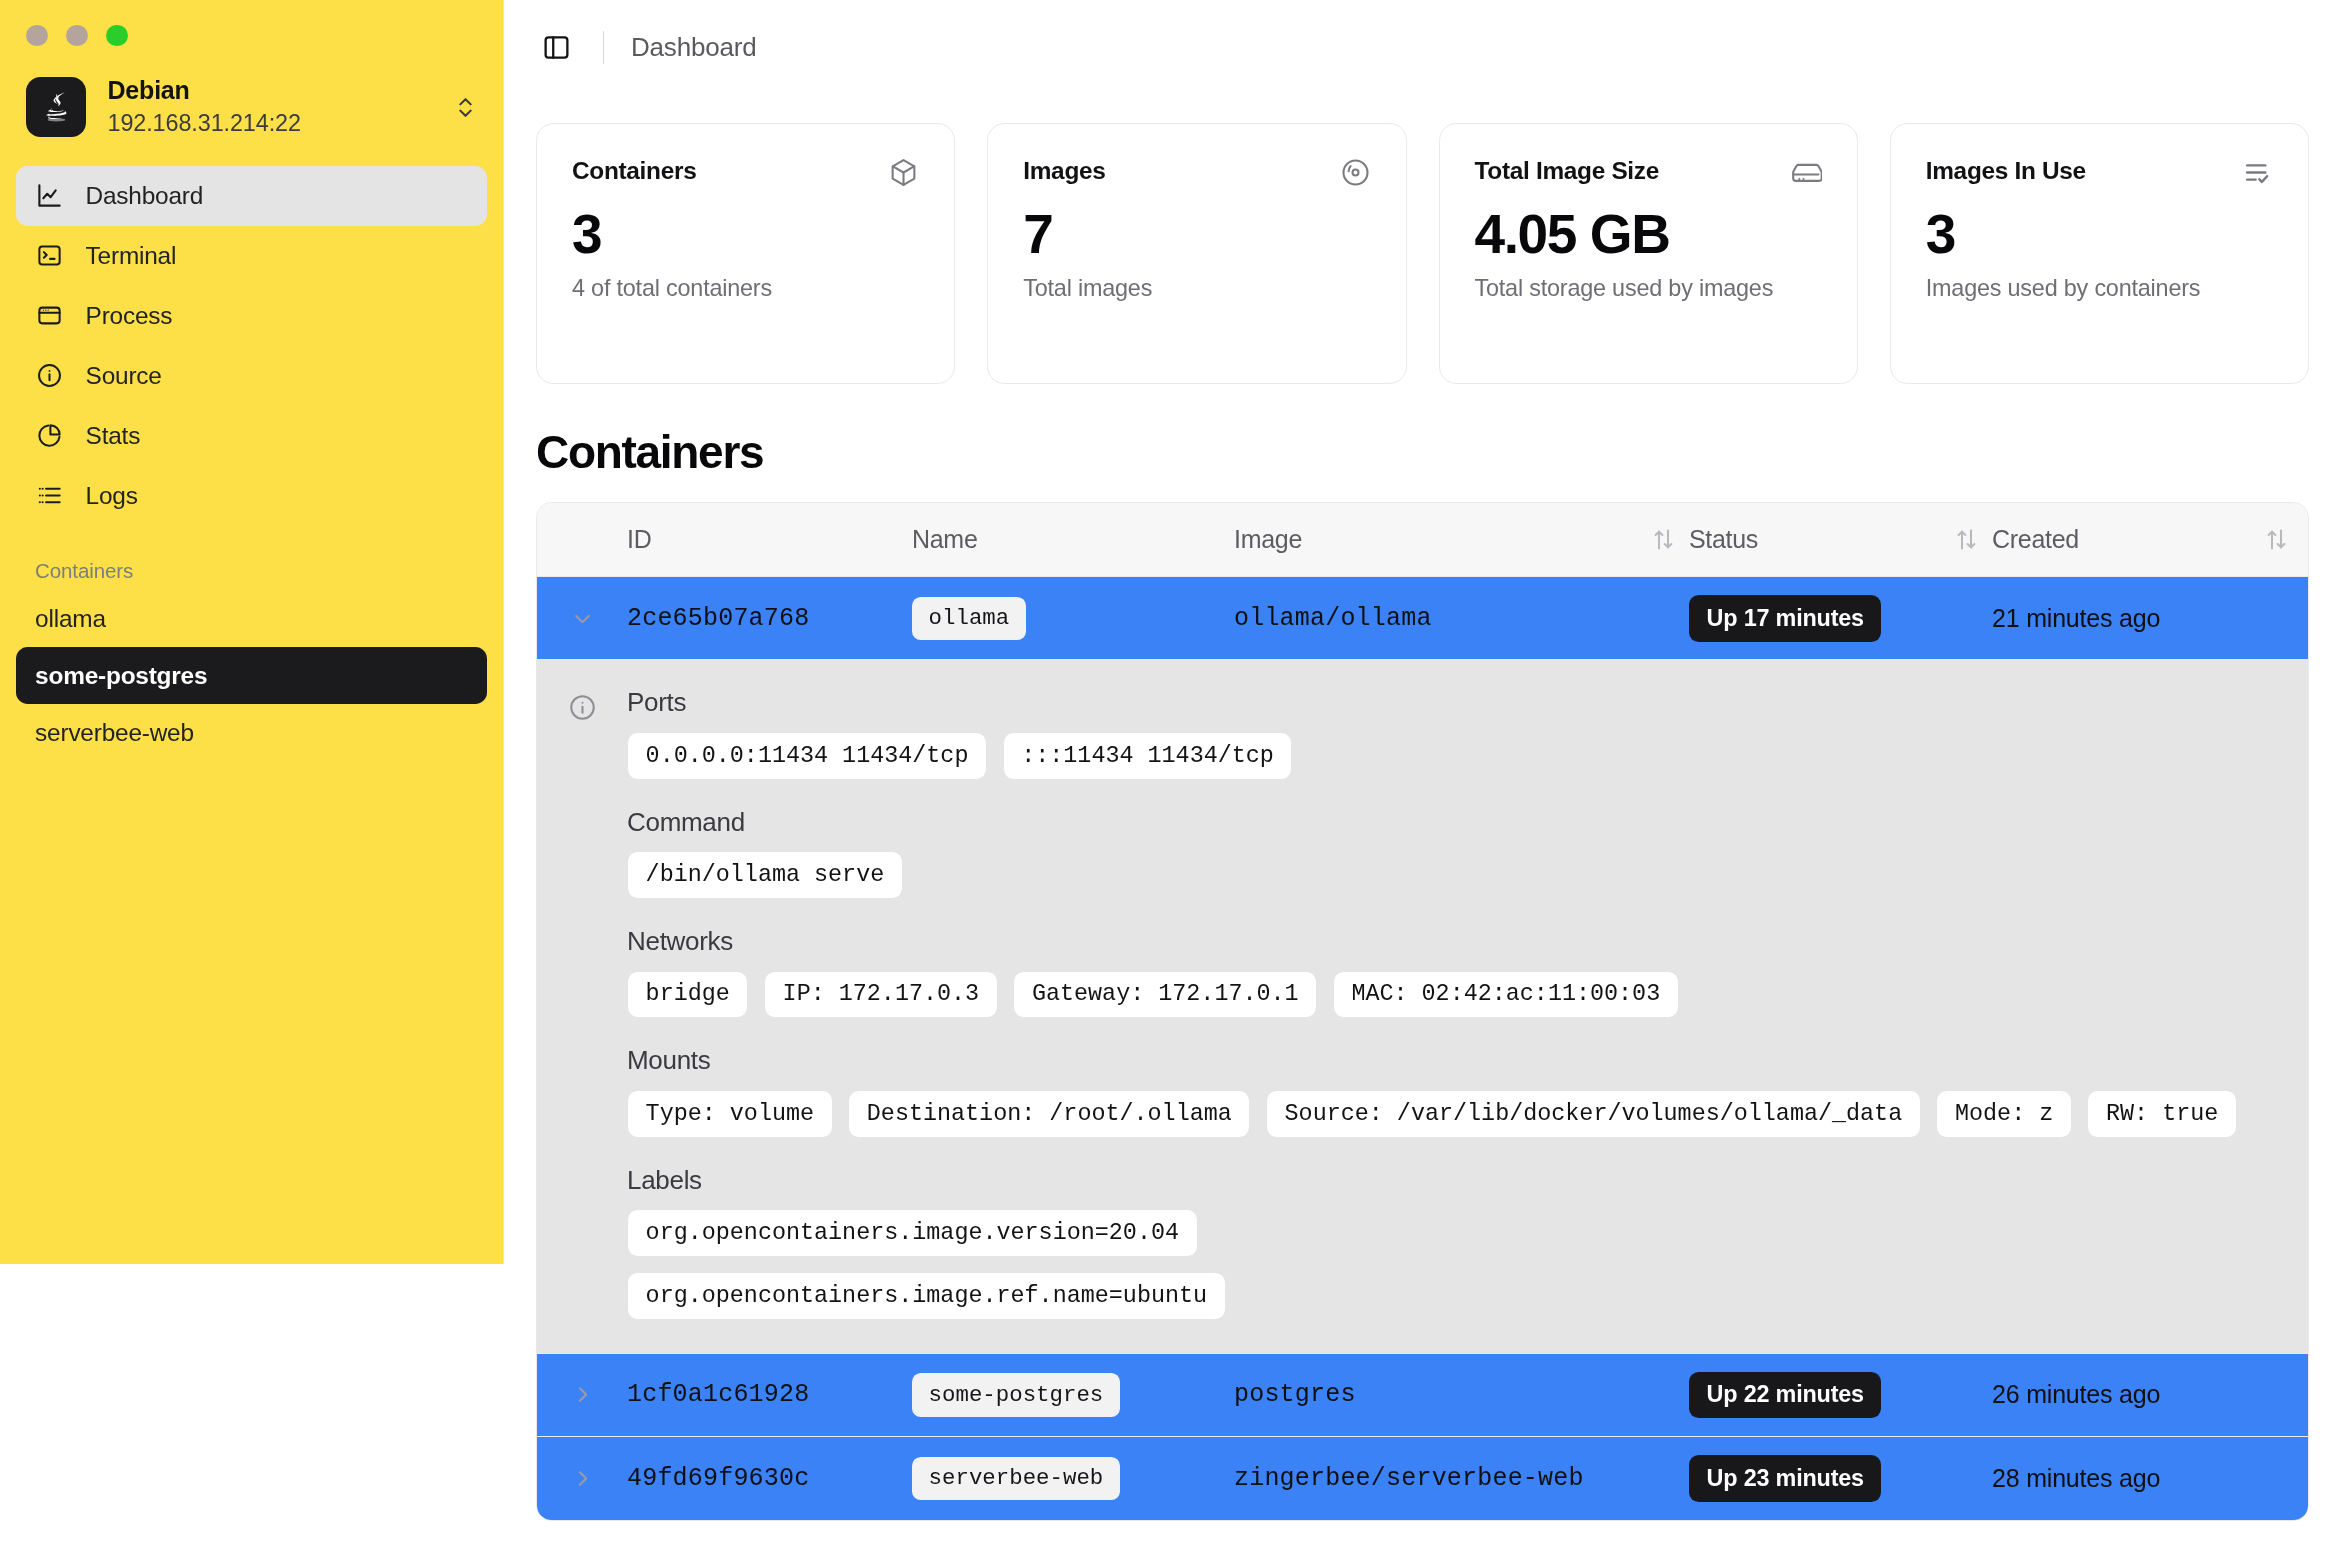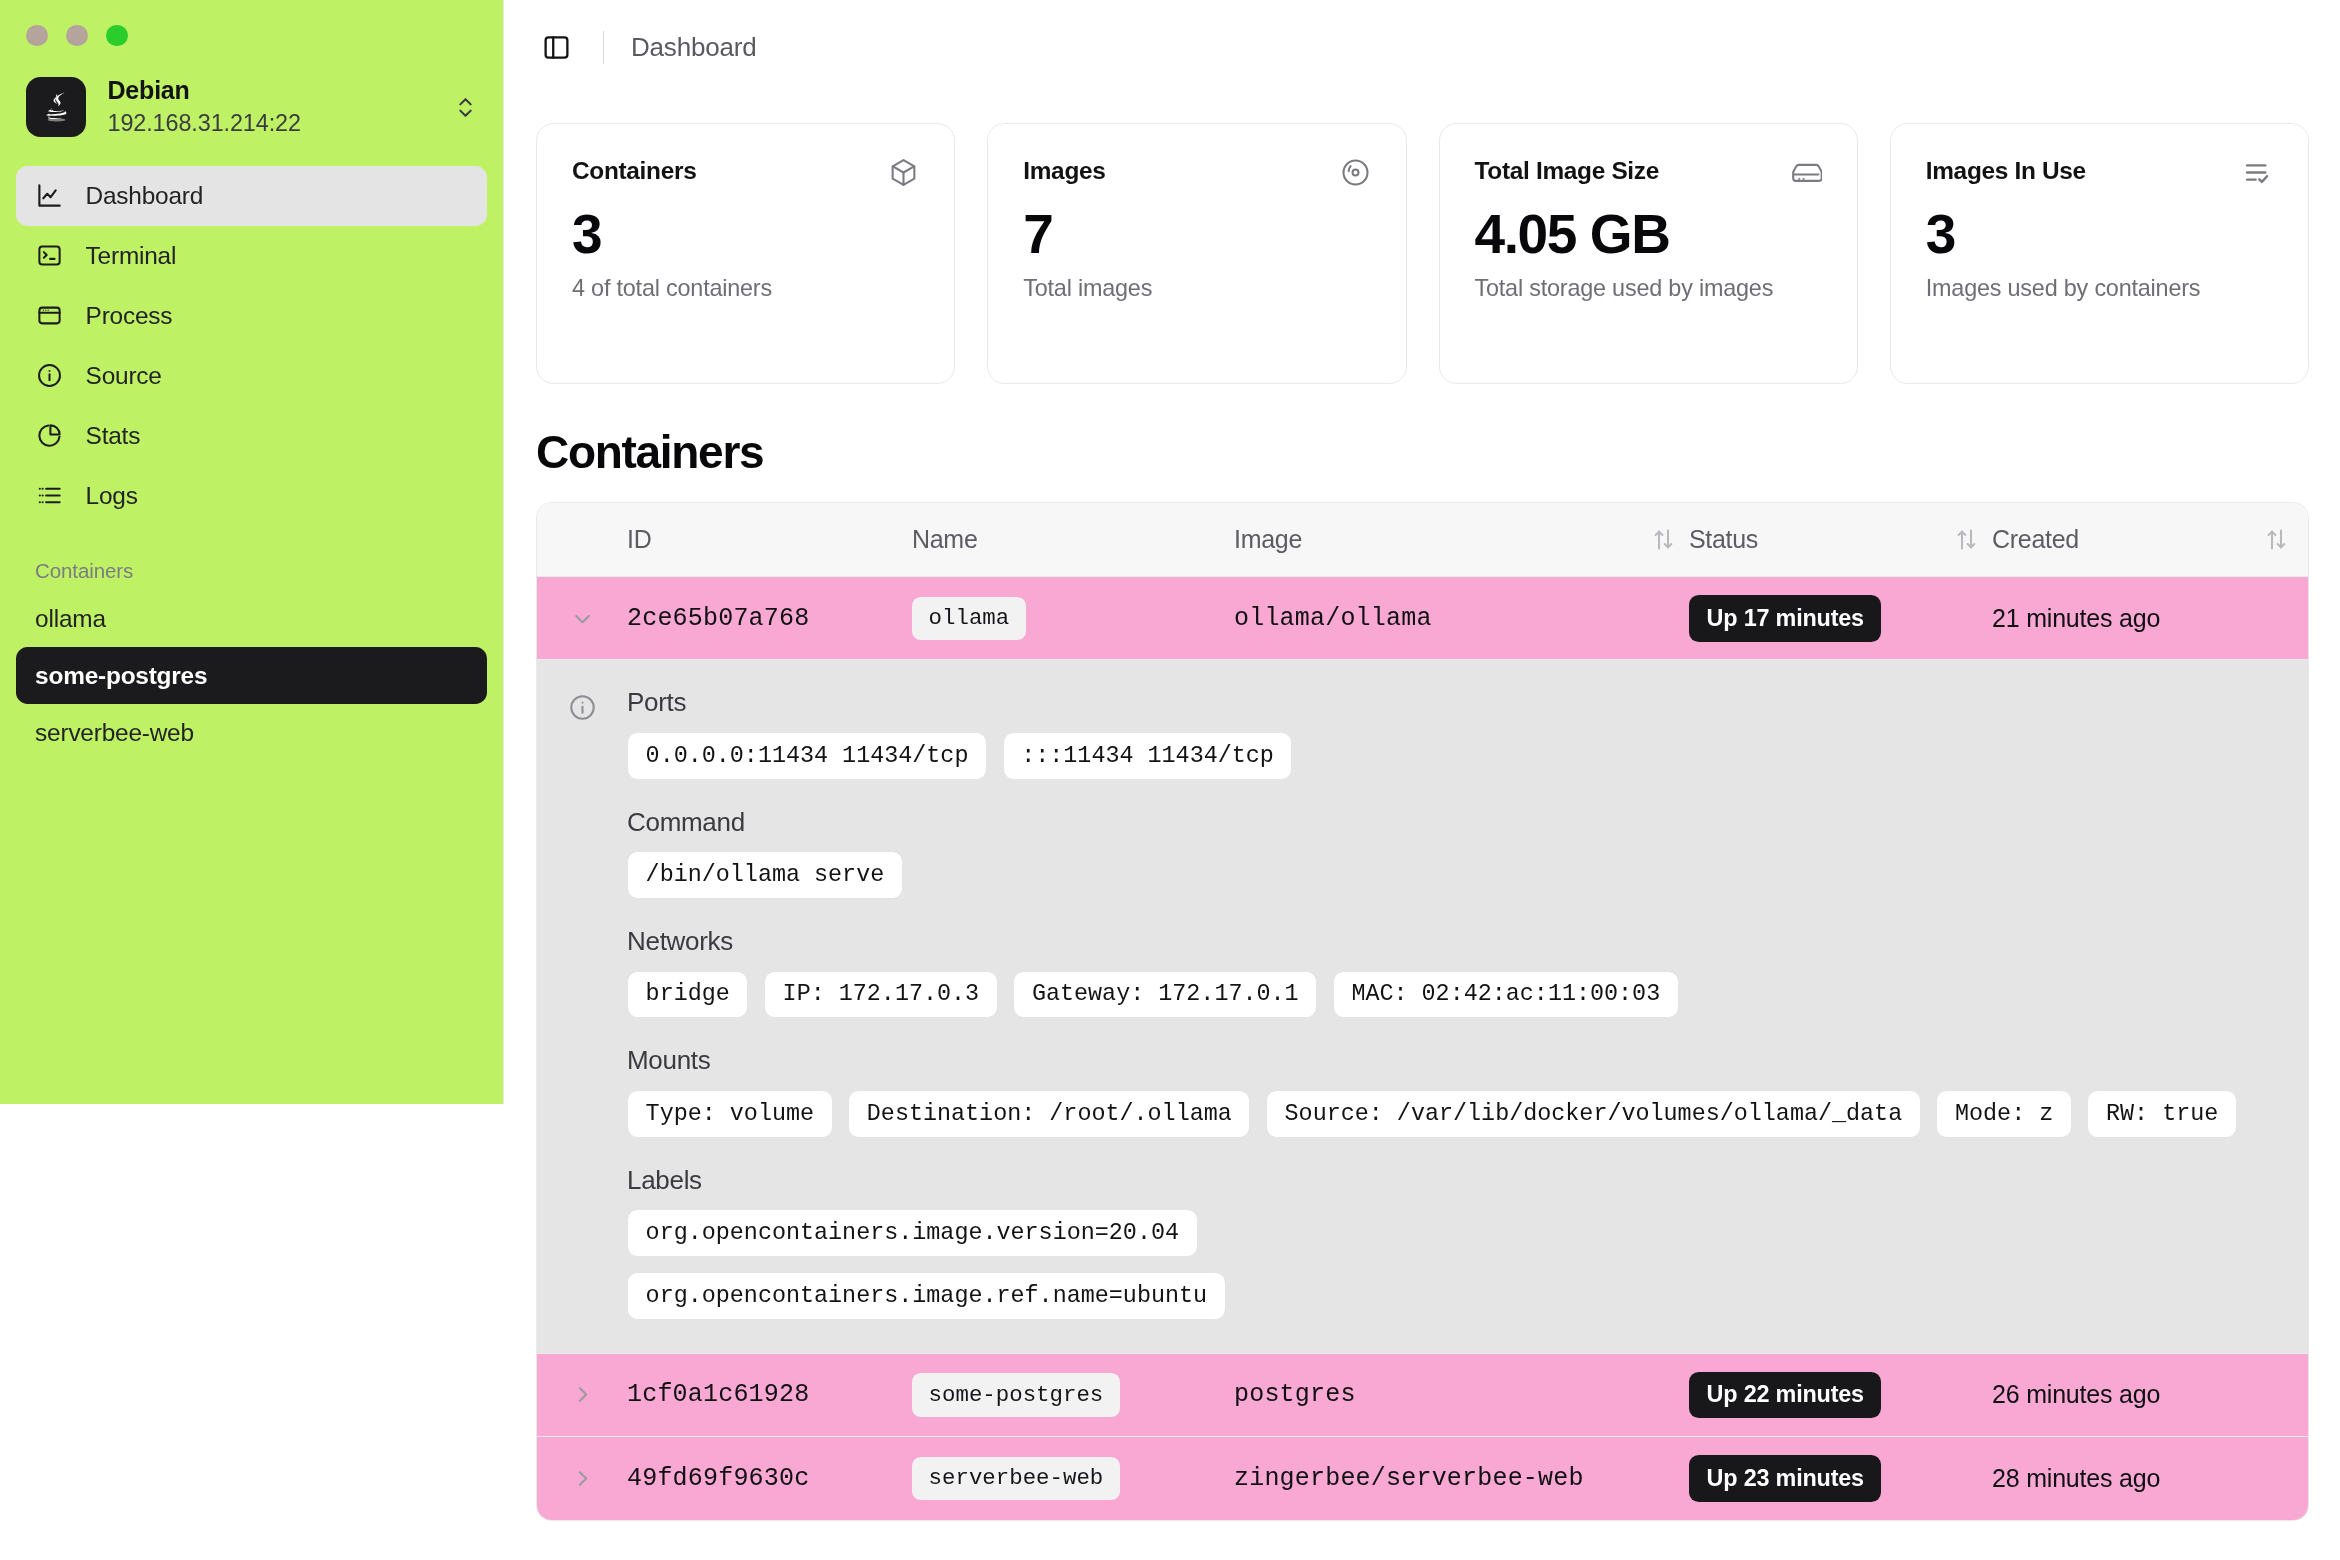--- a/index.html
+++ b/index.html
@@ -8,22 +8,22 @@
     background: #ffffff;
     font-family: "Liberation Sans", sans-serif;
     overflow: hidden;
   }
   .app { display: flex; width: 2341px; height: 1560px; }
 
   
   .sidebar {
     width: 504px;
     flex: 0 0 504px;
-    height: 1104px;
-    background: #bef264;
+    height: 1264px;
+    background: #fde047;
     border-right: 1px solid #E6E6E4;
     display: flex;
     flex-direction: column;
   }
   .traffic {
     display: flex; align-items: center; gap: 18.5px;
     padding: 19.5px 0 0 26px; height: 51px;
   }
   .dot { width: 21.5px; height: 21.5px; border-radius: 50%; }
   .dot.red { background: #B5A49C; }
@@ -153,21 +153,21 @@
   .c-sort1  { width: 51px; flex: 0 0 51px; display:flex; align-items:center; justify-content:center;}
   .c-status { width: 252px; flex: 0 0 252px; }
   .c-sort2  { width: 51px; flex: 0 0 51px; display:flex; align-items:center; justify-content:center;}
   .c-created{ width: 252px; flex: 0 0 252px; }
   .c-sort3  { width: 64px; flex: 0 0 64px; display:flex; align-items:center; justify-content:center;}
 
   .trow {
     display: flex; align-items: center;
     height: 83px;
     border-bottom: 1px solid #EAEAE8;
-    background: #f9a8d4;
+    background: #3b82f6;
   }
   .trow.last { border-bottom: none; }
   .cell-mono {
     font-family: "Liberation Mono", monospace;
     font-size: 25px; color: #101013; letter-spacing: 0.2px;
   }
   .name-chip {
     display: inline-block;
     background: #F2F2F2;
     border-radius: 8.8px;

